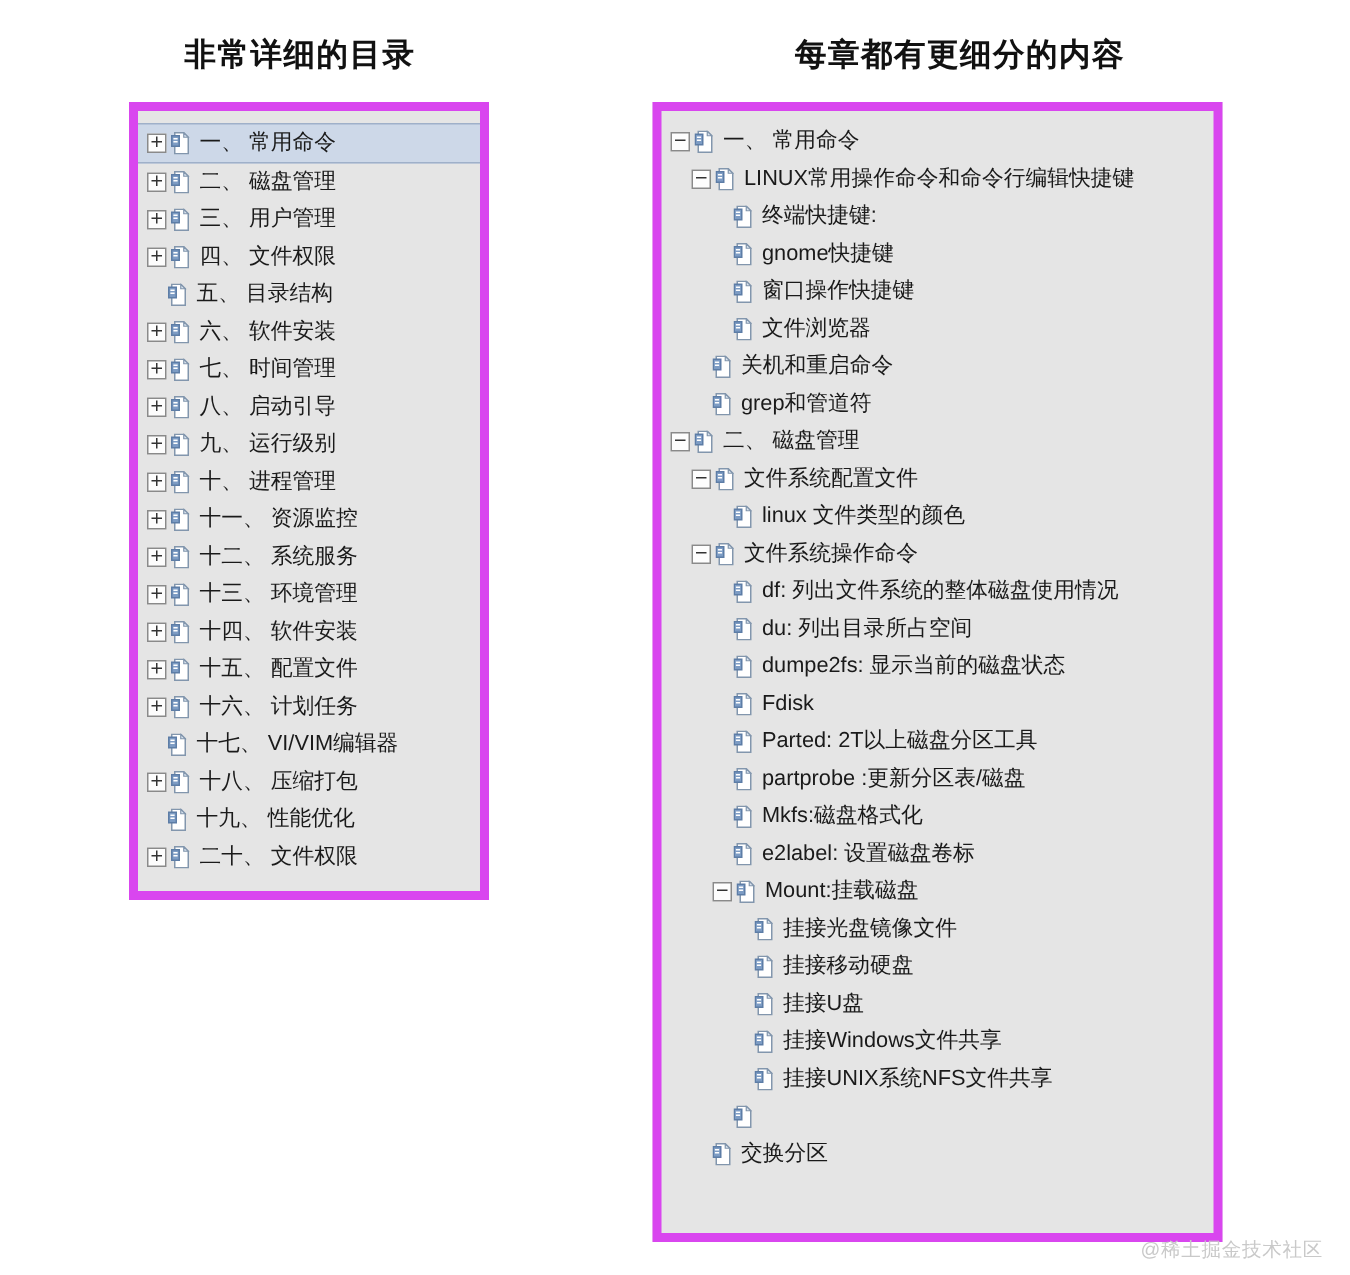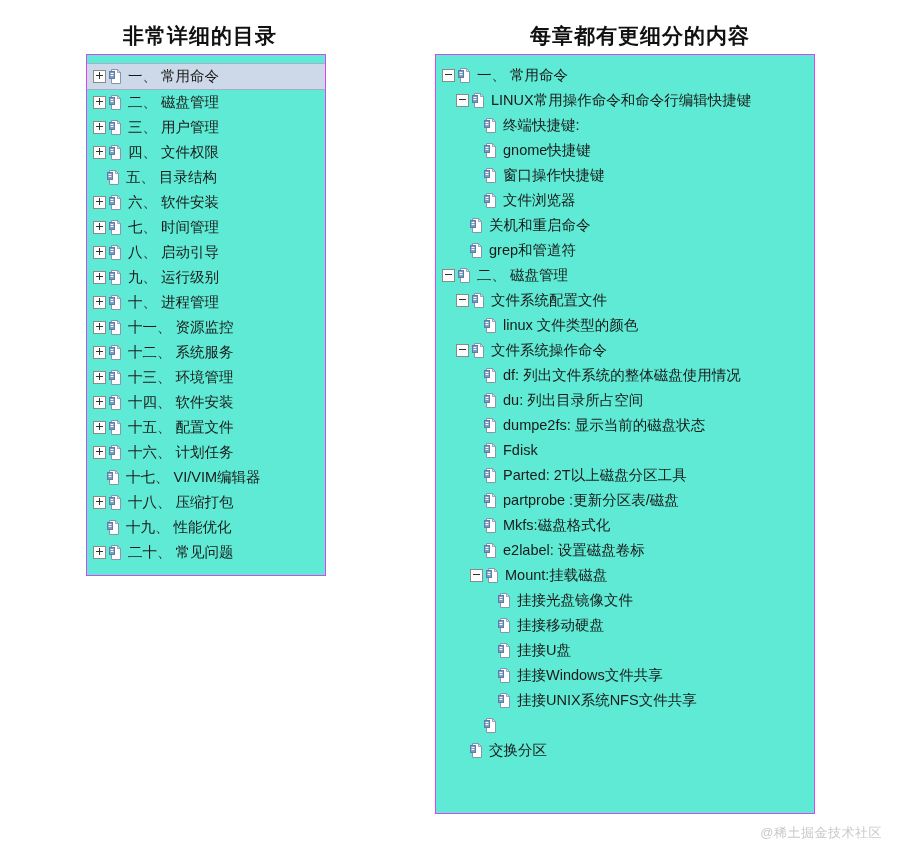--- a/index.html
+++ b/index.html
@@ -24,30 +24,30 @@
   }
   .panel-left { width: 430px; padding-left: 0; }
   .panel-right { width: 470px; }
 
   .panel-title {
     text-align: center;
     font-size: 21px;
     font-weight: bold;
     color: #111;
     margin-top: 22px;
-    margin-bottom: 4px;
+    margin-bottom: 18px;
     letter-spacing: 1px;
     font-family: Liberation Serif, serif;
   }
   .panel-left .panel-title { width: 400px; }
   .panel-right .panel-title { width: 400px; margin-left: 10px; }
 
   .tree-box {
-    background: #5eead4;
-    border: 1px solid #d946ef;
+    background: #e5e5e5;
+    border: 6px solid #d946ef;
     padding: 8px 6px 10px 6px;
     box-sizing: border-box;
   }
   .tree-box-left {
     width: 240px;
     margin-left: 86px;
   }
   .tree-box-right {
     width: 380px;
     margin-left: 5px;
@@ -392,21 +392,21 @@
           <span class="expander plus"></span>
           <span class="doc-icon">
             <svg width="13" height="15" viewBox="0 0 13 15">
               <path d="M2.5 0.5 h6 l3 3 v11 h-9 z" fill="#ffffff" stroke="#8296ad" stroke-width="1"></path>
               <path d="M8.5 0.5 v3 h3 z" fill="#dbe5f0" stroke="#8296ad" stroke-width="0.8"></path>
               <rect x="0.5" y="2.5" width="5" height="7" fill="#7d9cc4" stroke="#5d7da6" stroke-width="1"></rect>
               <rect x="1.6" y="4" width="2.8" height="1" fill="#ffffff"></rect>
               <rect x="1.6" y="6" width="2.8" height="1" fill="#ffffff"></rect>
             </svg>
           </span>
-          <span class="node-label">二十、 常见问题</span>
+          <span class="node-label">二十、 文件权限</span>
         </div>
       </div>
   </div>
 
   <div class="panel panel-right">
     <div class="panel-title">每章都有更细分的内容</div>
     <div class="tree-box tree-box-right">
         <div class="node">
           <span class="expander"></span>
           <span class="doc-icon">

